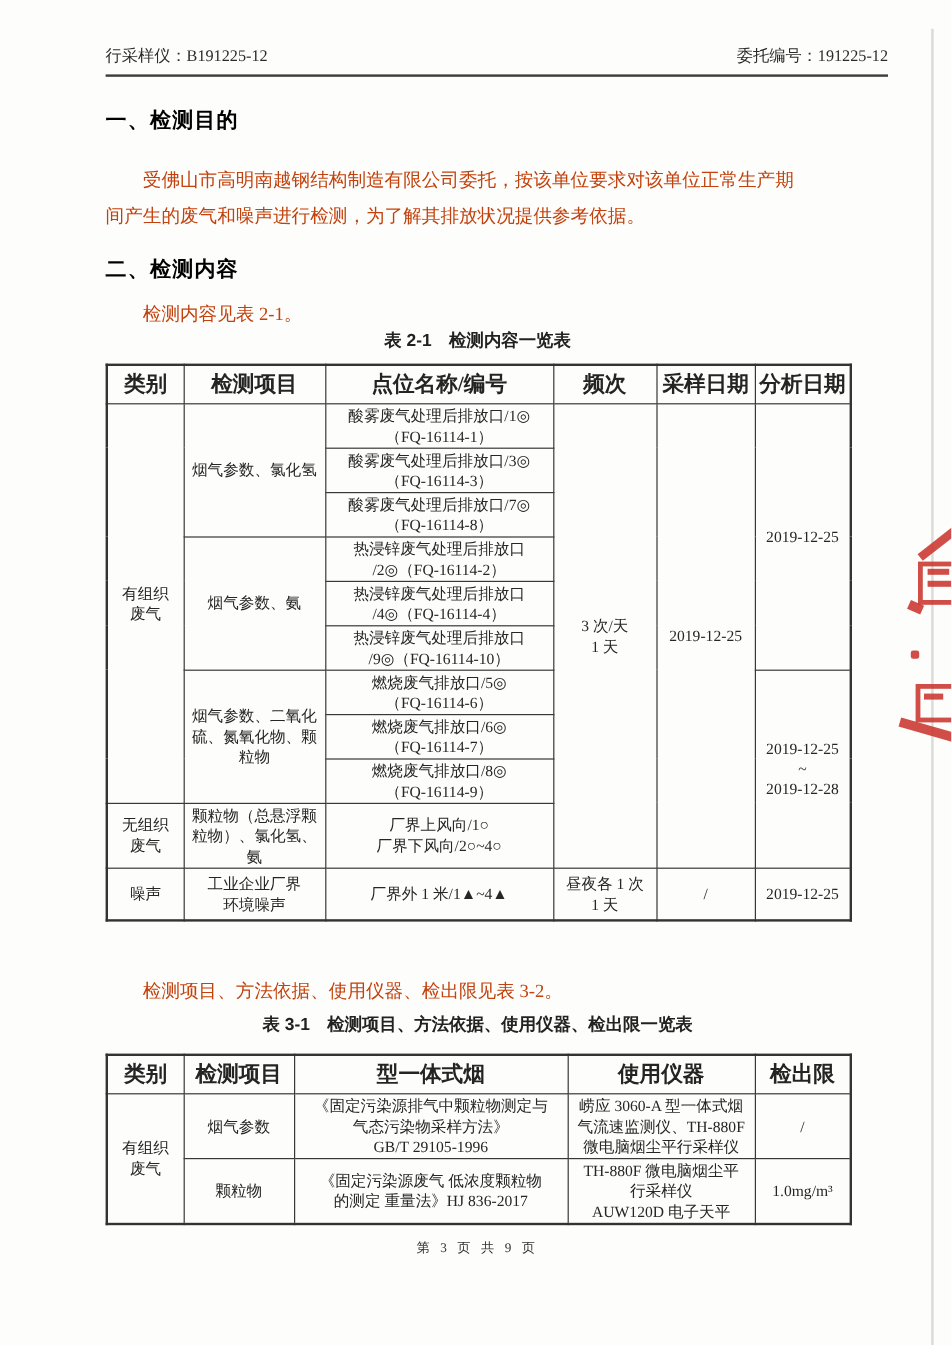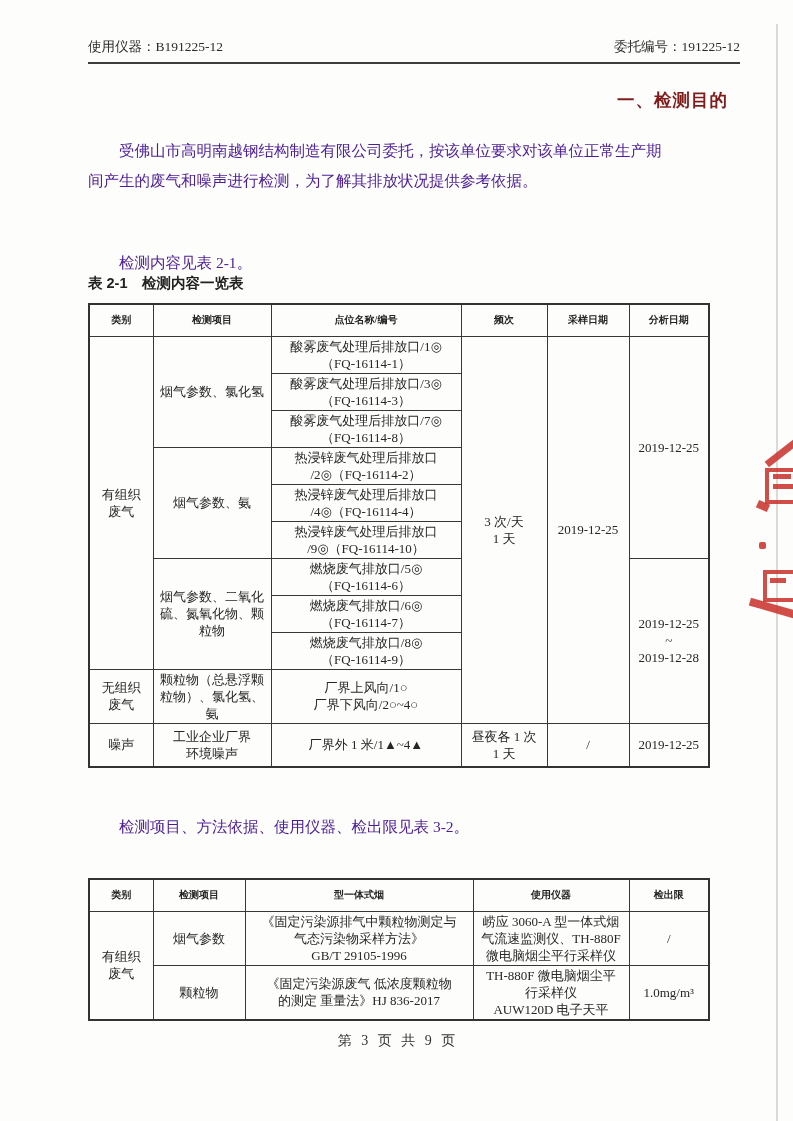--- a/index.html
+++ b/index.html
@@ -13,55 +13,55 @@
   .doc-header{
     position:absolute;left:88px;top:38px;width:652px;
     display:flex;justify-content:space-between;align-items:flex-end;
     font-size:13.5px;padding-bottom:6px;border-bottom:2px solid #3c3c3c;
   }
   .doc-header span{white-space:nowrap;}
   
   .sec-heading{
     position:absolute;left:88px;width:640px;
     font-family:"Liberation Sans","DejaVu Sans",sans-serif;
-    font-weight:bold;font-size:17.5px;letter-spacing:1px;color:#7f1d1d;text-align:right;
+    font-weight:bold;font-size:17.5px;letter-spacing:1px;color:#000000;
   }
   .body-para{
     position:absolute;left:88px;width:622px;
-    font-size:15.5px;line-height:30px;text-indent:2em;color:#4c1d95;
+    font-size:15.5px;line-height:30px;text-indent:2em;color:#c2410c;
   }
   .table-title{
-    position:absolute;left:88px;width:620px;
+    position:absolute;left:88px;width:620px;text-align:center;
     font-family:"Liberation Sans","DejaVu Sans",sans-serif;
     font-weight:bold;font-size:14.5px;color:#222;
   }
   
   table.doc{
     position:absolute;left:88px;border-collapse:collapse;table-layout:fixed;
     width:620px;background:transparent;
   }
   table.doc,table.doc th,table.doc td{border:1px solid #383838;}
   table.doc{border:2px solid #333;}
   table.doc th{
-    font-size:10px;font-weight:bold;text-align:center;vertical-align:middle;
+    font-size:18px;font-weight:bold;text-align:center;vertical-align:middle;
     padding:0 2px;color:#242424;
   }
   table.doc td{
     font-size:13px;line-height:17px;text-align:center;vertical-align:middle;
     padding:1px 2px;color:#262626;white-space:pre-line;
   }
   tr.hdr{height:32px;}
   tr.r37{height:37px;}
   tr.r46{height:46px;margin-top:27px;}
   tr.r44{height:44px;}
   tr.r52{height:52px;}
   
   .page-footer{
     position:absolute;left:88px;top:1032px;width:620px;text-align:center;
-    font-size:14px;letter-spacing:3px;color:#333;
+    font-size:11px;letter-spacing:3px;color:#333;
   }
   
   .scan-line{
     position:absolute;top:24px;bottom:0;left:776px;width:2px;
     background:rgba(175,175,168,0.45);
   }
   
   .stamp{
     position:absolute;right:0;top:438px;width:50px;height:195px;
     overflow:hidden;pointer-events:none;
@@ -78,28 +78,29 @@
     border:4px solid var(--stamp,#c9352e);}
   .frag.block2-inner{left:27px;top:140px;width:16px;height:5px;}
   .frag.bar-bottom{left:6px;top:166px;width:46px;height:8px;transform:rotate(16deg);}
 </style>
 </head>
 <body>
 
 <div class="page">
 
   <div class="doc-header">
-    <span><span>使用仪器：</span><span>B191225-12</span></span>
+    <span><span>行采样仪：</span><span>B191225-12</span></span>
     <span><span>委托编号：</span><span>191225-12</span></span>
   </div>
 
   <div class="sec-heading" style="top:88px;">一、检测目的</div>
   <div class="body-para pre" style="top:136px;">受佛山市高明南越钢结构制造有限公司委托，按该单位要求对该单位正常生产期
 间产生的废气和噪声进行检测，为了解其排放状况提供参考依据。</div>
 
+  <div class="sec-heading" style="top:212px;">二、检测内容</div>
   <div class="body-para" style="top:248px;">检测内容见表 2-1。</div>
 
   <div class="table-title" style="top:274px;">表 2-1　检测内容一览表</div>
 
   <table class="doc" style="top:303px;">
     <colgroup>
       <col style="width:64px">
         <col style="width:118px">
         <col style="width:190px">
       <col style="width:86px">
@@ -184,20 +185,21 @@
         <td>昼夜各 1 次
 1 天</td>
         <td>/</td>
         <td>2019-12-25</td>
       </tr>
     </tbody>
   </table>
 
   <div class="body-para" style="top:812px;">检测项目、方法依据、使用仪器、检出限见表 3-2。</div>
 
+  <div class="table-title" style="top:844px;">表 3-1　检测项目、方法依据、使用仪器、检出限一览表</div>
 
   <table class="doc" style="top:878px;">
     <colgroup>
       <col style="width:64px">
         <col style="width:92px">
         <col style="width:228px">
       <col style="width:156px">
         <col style="width:80px">
     </colgroup>
     <thead>

